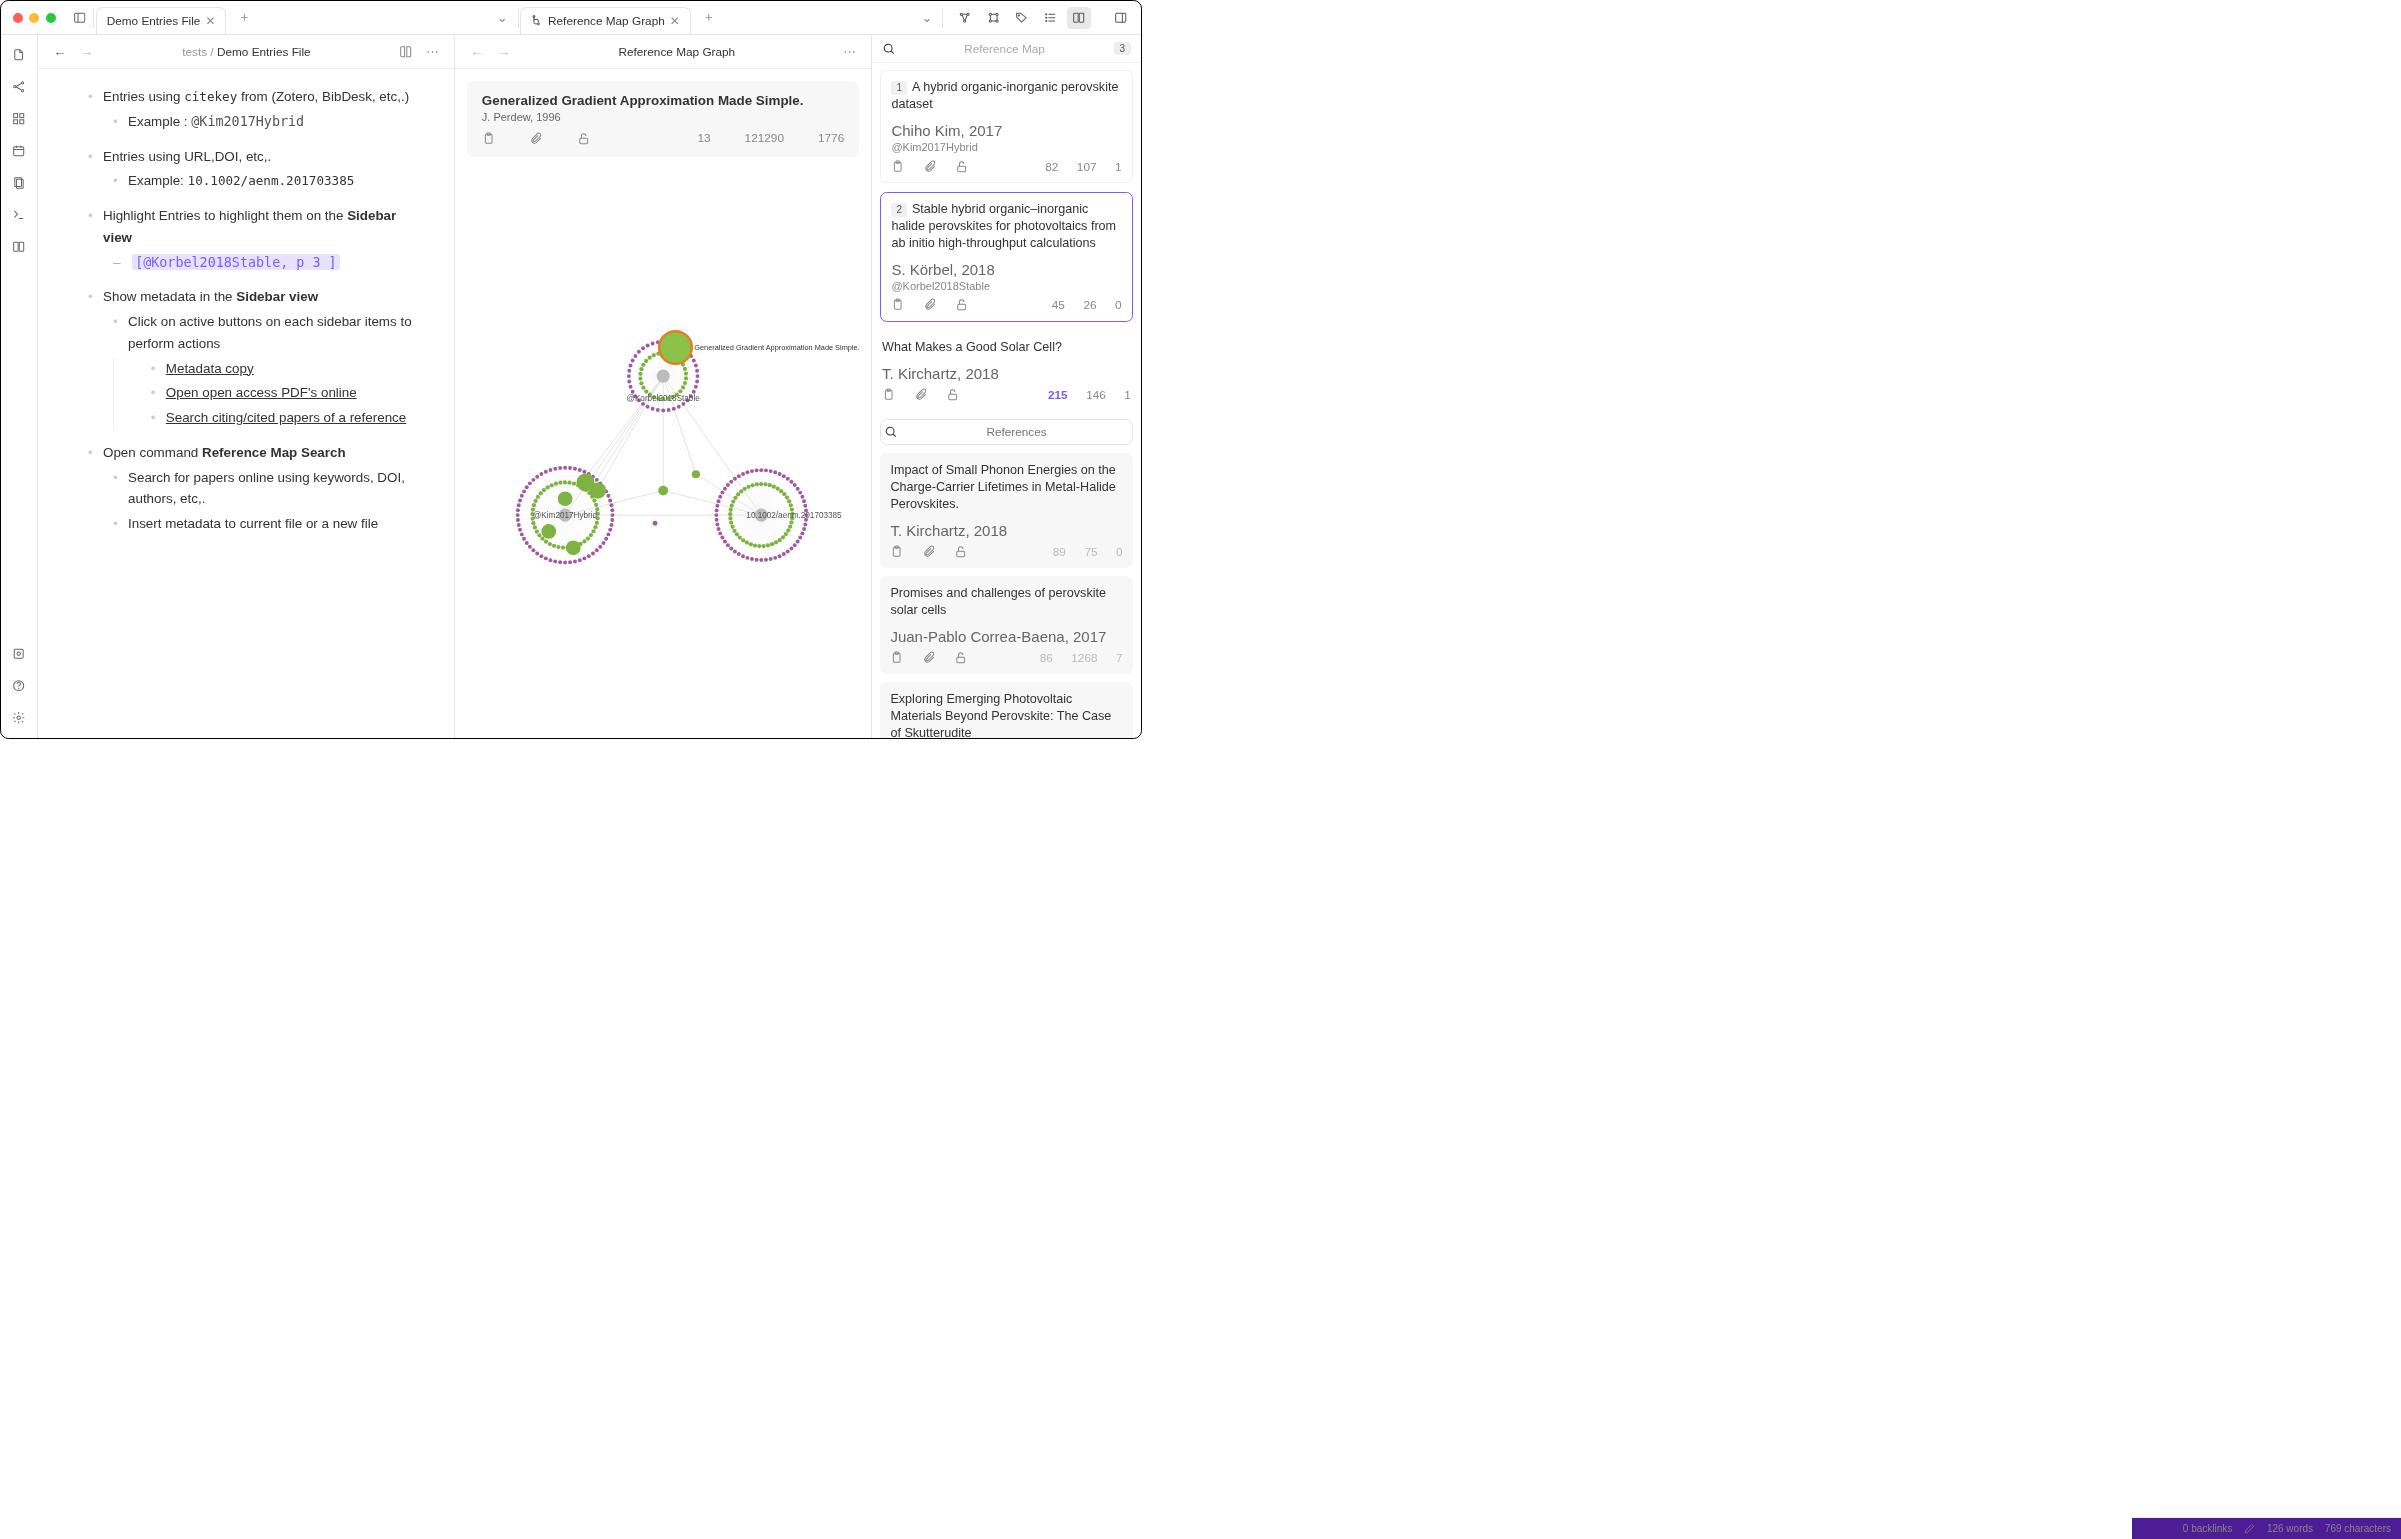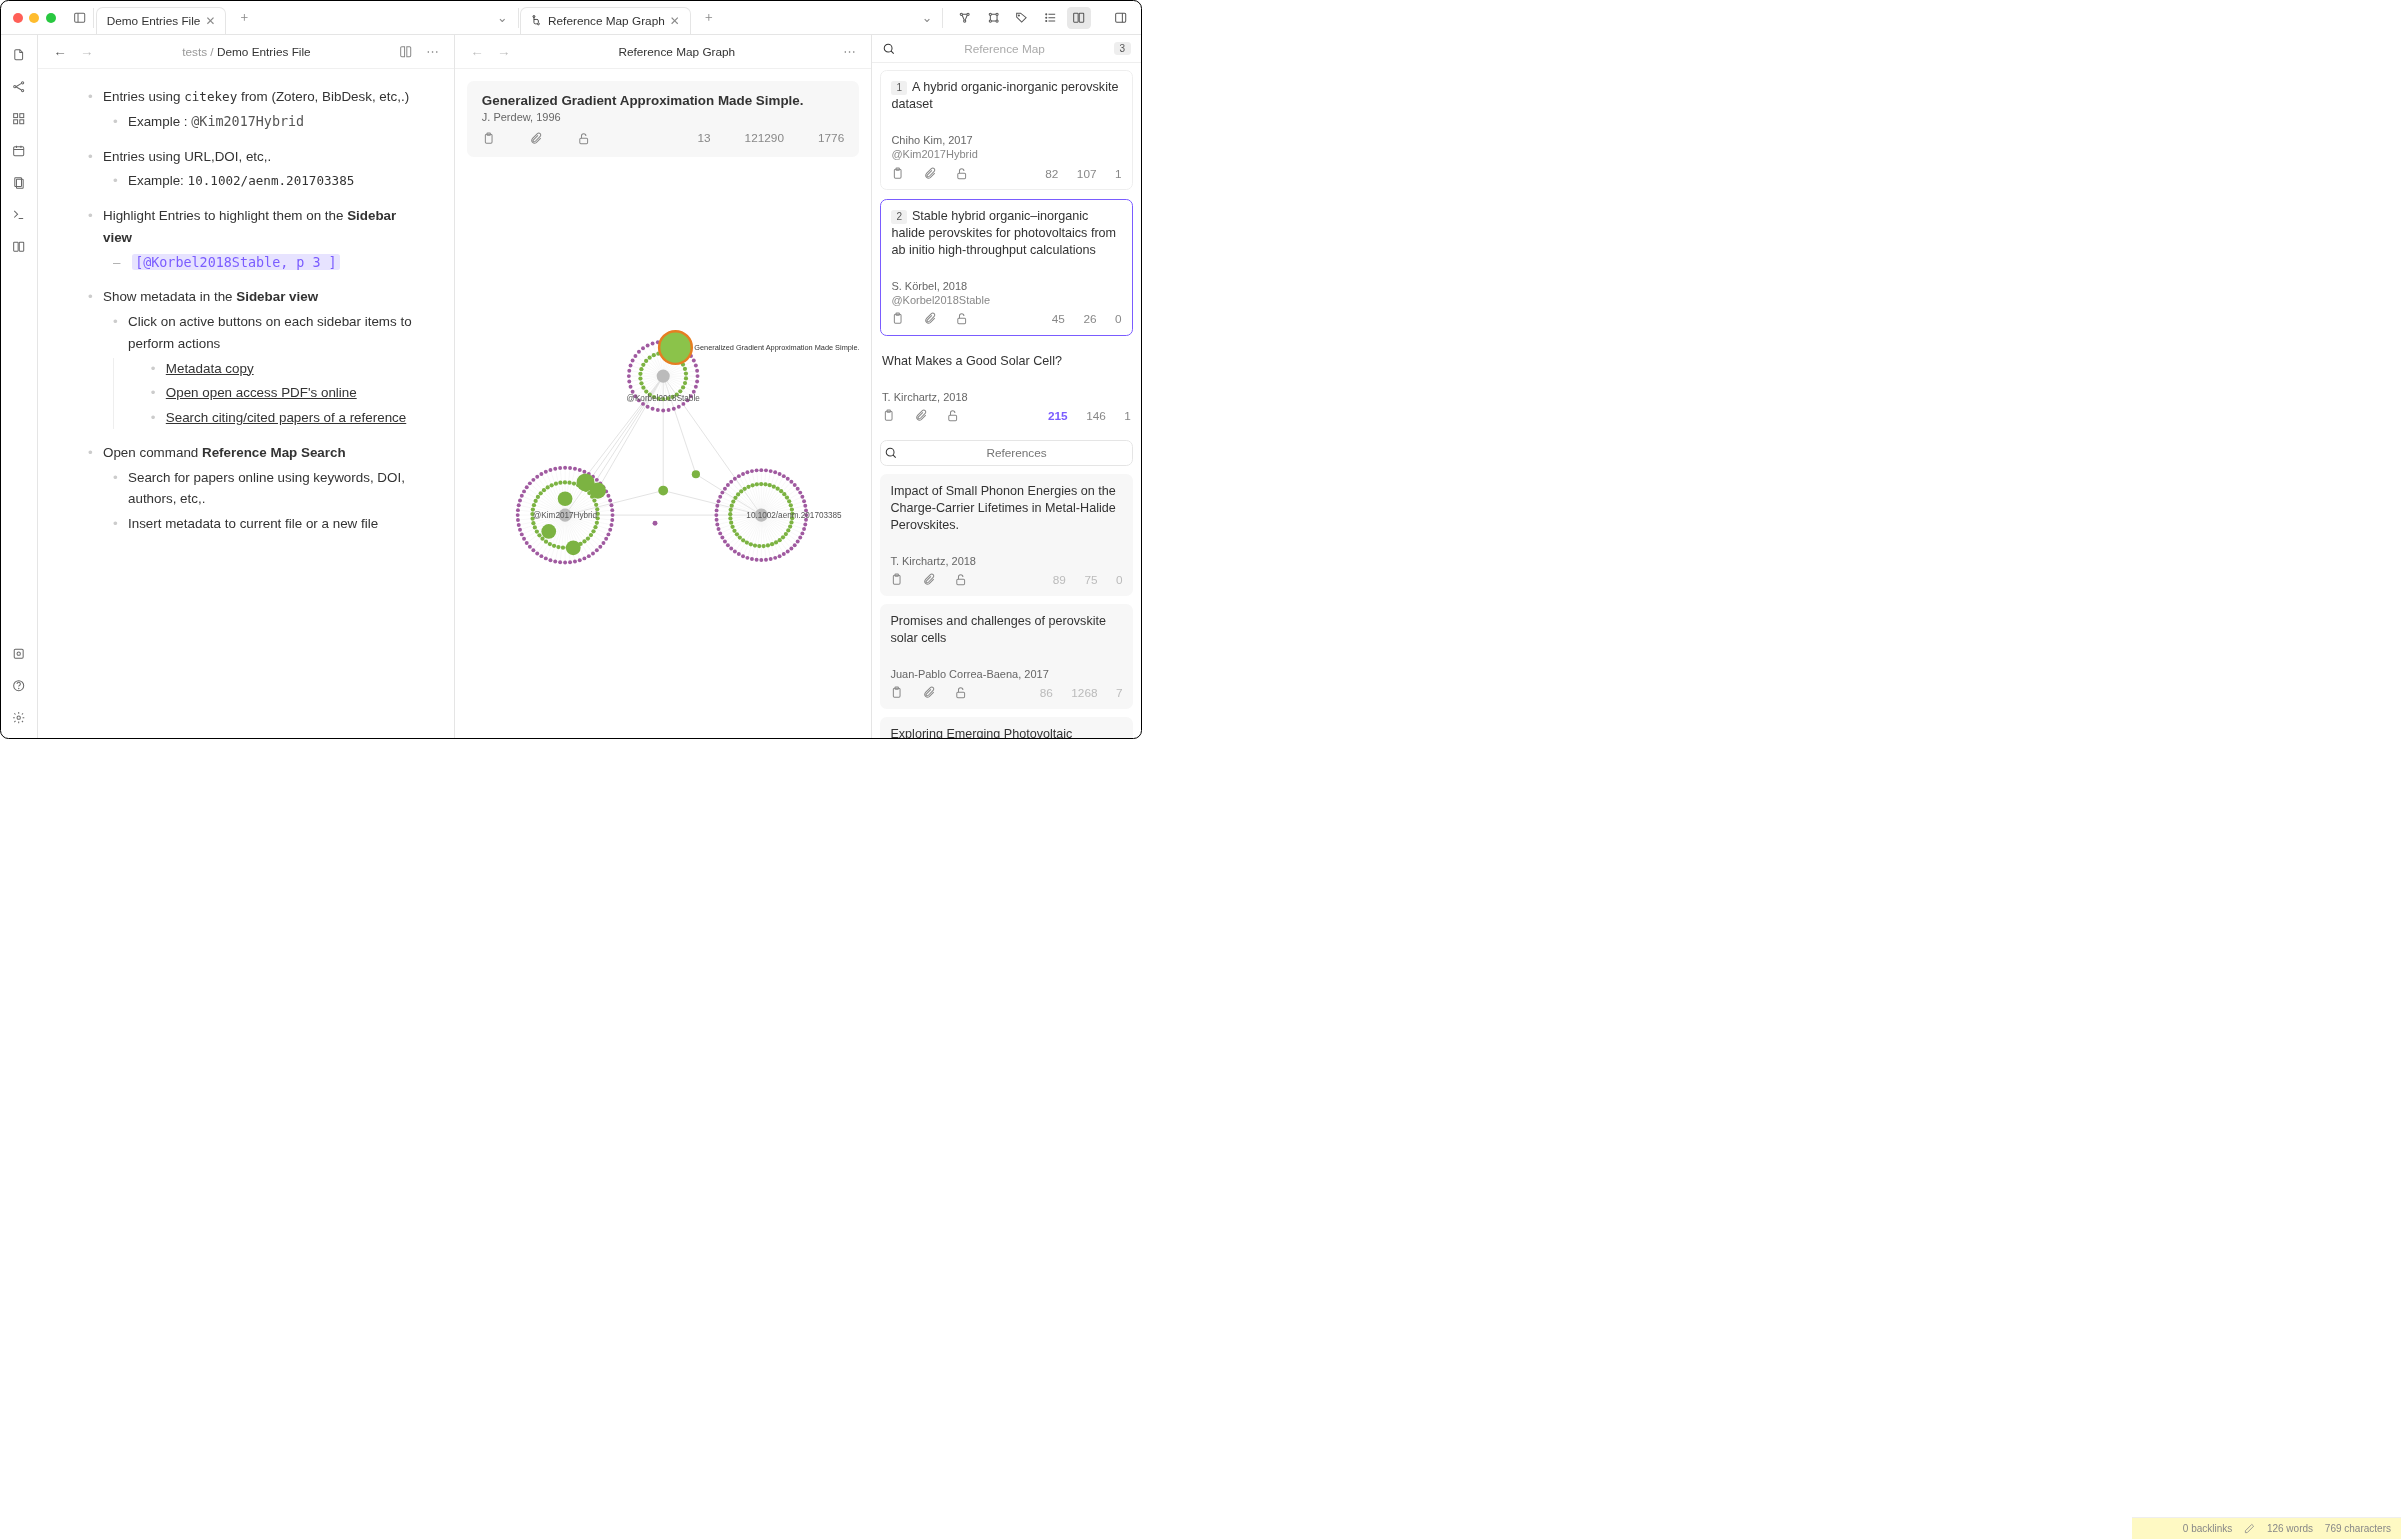--- a/index.html
+++ b/index.html
@@ -53,28 +53,28 @@
 .rightbar { width: 269px; display: flex; flex-direction: column; min-width: 0; }
 .rb-search { display: flex; align-items: center; gap: 6.7px; padding: 6.7px 10px; border-bottom: 0.8px solid #eee; }
 .rb-search input { flex: 1; border: none; outline: none; background: transparent; font-size: 11.8px; text-align: center; }
 .rb-search input::placeholder { color: #aaa; text-align: center; }
 .rb-search .badge { background: #eee; border-radius: 3.4px; padding: 0.8px 5.9px; font-size: 10px; color: #555; }
 .rb-list { flex: 1; overflow: auto; padding: 6.7px 8.4px; }
 .ref-card { border: 0.8px solid #eee; border-radius: 6.7px; padding: 8.4px 10px; margin-bottom: 8.4px; }
 .ref-card.selected { border: 1.3px solid #7a5cff; }
 .ref-card .num { display: inline-block; background: #f0f0f0; border-radius: 2.5px; padding: 0 5px; font-size: 10px; color: #555; margin-right: 5px; }
 .ref-card .title { font-weight: 500; font-size: 12.6px; line-height: 1.35; }
-.ref-card .meta { font-size: 11px; color: #666; margin-top: 21px; }
+.ref-card .meta { font-size: 15px; color: #666; margin-top: 9px; }
 .ref-card .key { font-size: 11px; color: #888; margin-top: 1.7px; }
 .ref-card .stats { display: flex; align-items: flex-start; gap: 18.5px; margin-top: 6.7px; color: #888; font-size: 11.8px; }
 .ref-card .stats .purple { color: #7a5cff; font-weight: 600; }
 .ref-card.sub { background: #f7f7f7; border: none; }
 .rb-subsearch { display: flex; align-items: center; gap: 6.7px; border: 0.8px solid #e5e5e5; border-radius: 6.7px; padding: 5px 3px; margin: 3.4px 0 8.4px; }
 .rb-subsearch input { flex: 1; border: none; outline: none; background: transparent; text-align: center; font-size: 11.8px; }
-.statusbar { position: absolute; bottom: 0; right: 0; height: 22px; display: flex; align-items: center; gap: 11.8px; padding: 0 10px; background: #fef9c3; font-size: 10px; color: #888; border-top: 0.8px solid #eee; width: 269px; justify-content: flex-end; }
+.statusbar { position: absolute; bottom: 0; right: 0; height: 22px; display: flex; align-items: center; gap: 11.8px; padding: 0 10px; background: #4c1d95; font-size: 10px; color: #888; border-top: 0.8px solid #eee; width: 269px; justify-content: flex-end; }
 svg { display: block; }
 .ic { width: 13.4px; height: 13.4px; stroke: currentColor; fill: none; stroke-width: 1.8; }
 </style>
 </head>
 <body>
 
 <div class="app">
   <div class="titlebar">
     <div class="traffic">
       <div class="dot red"></div>

